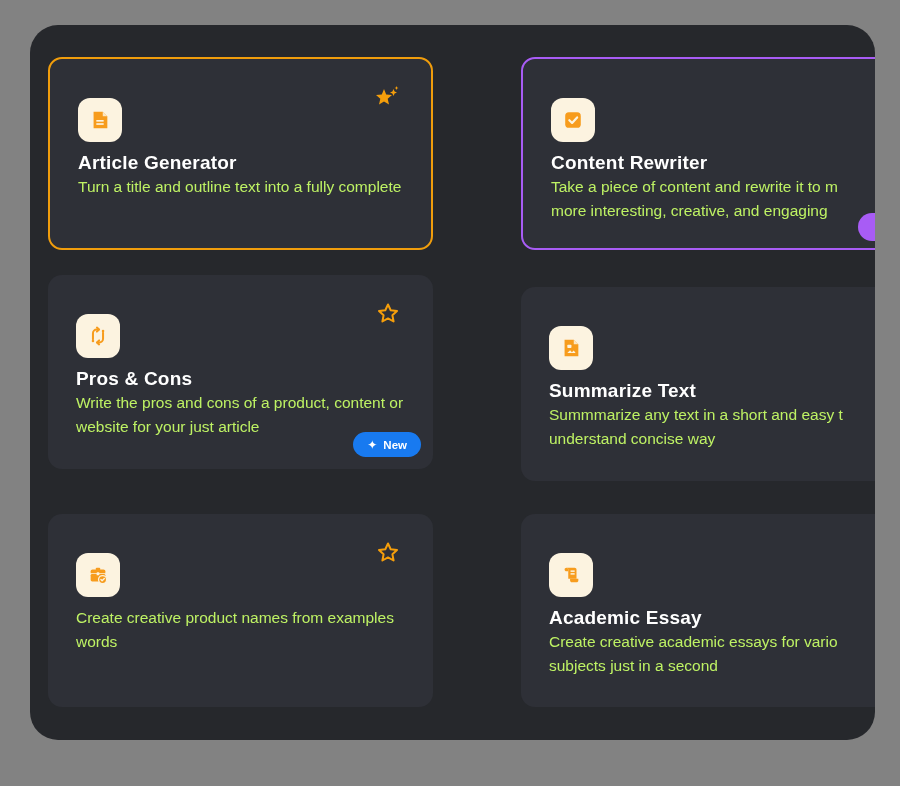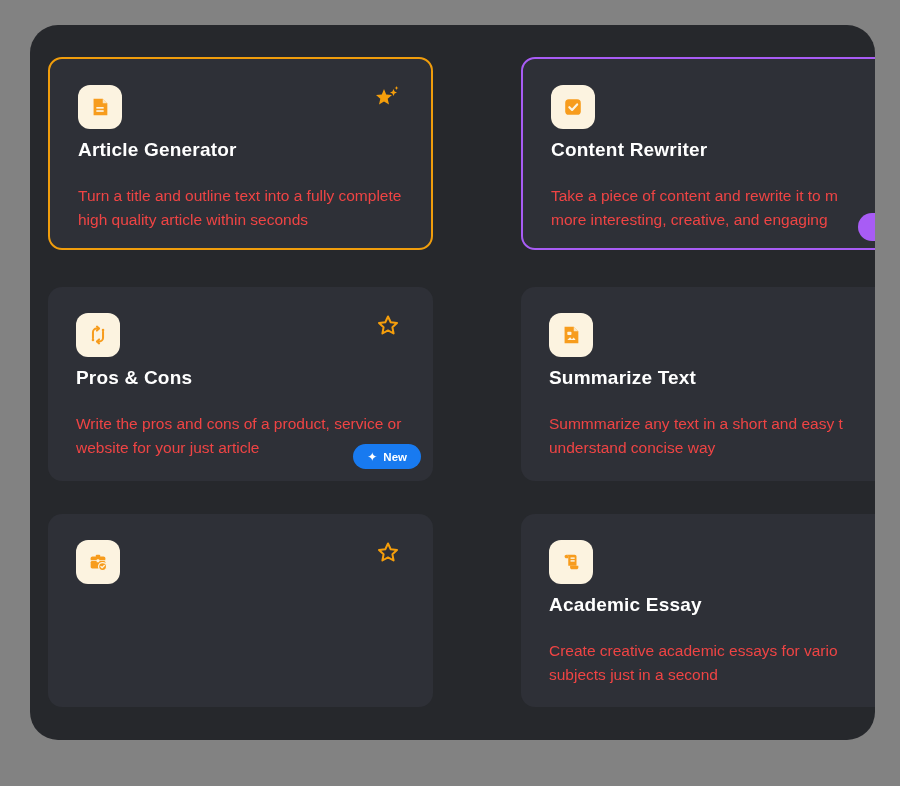--- a/index.html
+++ b/index.html
@@ -17,29 +17,29 @@
     background: #26282c;
     border-radius: 28px;
     overflow: hidden;
   }
   .card {
     position: absolute;
     width: 385px;
     height: 193px;
     background: #2e3037;
     border-radius: 14px;
-    padding: 26px 28px;
+    padding: 39px 28px;
     cursor: pointer;
   }
   .card.accent-orange { border: 2px solid #f09d0c; }
   .card.accent-purple { border: 2px solid #a85cf5; }
 
   .card-1 { left: 18px;  top: 32px;  }
   .card-2 { left: 491px; top: 32px;  }
-  .card-3 { left: 18px;  top: 262px; height: 194px; }
+  .card-3 { left: 18px;  top: 250px; height: 194px; }
   .card-4 { left: 491px; top: 262px; height: 194px; }
   .card-5 { left: 18px;  top: 489px; }
   .card-6 { left: 491px; top: 489px; }
 
   .icon-box {
     width: 44px; height: 44px;
     background: #fcf3e0;
     border-radius: 12px;
     display: flex;
     align-items: center;
@@ -49,22 +49,22 @@
   .icon-box svg { display: block; }
 
   .card-title {
     color: #ffffff;
     font-size: 19px;
     font-weight: bold;
     line-height: 24px;
     letter-spacing: 0.2px;
   }
   .card-desc {
-    margin-top: 22px;
-    color: #ef4444;
+    margin-top: 0;
+    color: #bef264;
     font-size: 15.5px;
     line-height: 24px;
   }
   .desc-line { white-space: nowrap; }
 
   .fav-star {
     position: absolute;
     top: 26px; right: 30px;
     width: 28px; height: 28px;
   }
@@ -110,21 +110,20 @@
     <div class="fav-star">
       <svg width="28" height="28" viewBox="0 0 28 28">
         <path d="M11 4 L13.2 9.5 L19 10 L14.7 13.8 L16 19.5 L11 16.5 L6 19.5 L7.3 13.8 L3 10 L8.8 9.5 Z" fill="#f59e0b"></path>
         <path d="M20.5 4 L21.6 6.4 L24 7.5 L21.6 8.6 L20.5 11 L19.4 8.6 L17 7.5 L19.4 6.4 Z" fill="#f59e0b"></path>
         <path d="M23.5 1 L24.1 2.4 L25.5 3 L24.1 3.6 L23.5 5 L22.9 3.6 L21.5 3 L22.9 2.4 Z" fill="#f59e0b"></path>
       </svg>
     </div>
     <div class="card-title">Article Generator</div>
     <div class="card-desc">
       <div class="desc-line">Turn a title and outline text into a fully complete</div>
-      <div class="desc-line">high quality article within seconds</div>
     </div>
   </div>
 
   <div class="card card-2 accent-purple">
     <div class="icon-box">
       <svg width="22" height="22" viewBox="0 0 24 24">
         <rect x="3.5" y="3.5" width="17" height="17" rx="4" fill="#f79c1d"></rect>
         <path d="M8 12.2 L11 15.2 L16.5 9.2" stroke="#fcf3e0" stroke-width="2.4" fill="none" stroke-linecap="round" stroke-linejoin="round"></path>
       </svg>
     </div>
@@ -147,21 +146,21 @@
         <path d="M13.2 16.8 L10.8 19 L13.2 21.2"></path>
       </svg>
     </div>
     <div class="fav-star">
       <svg width="26" height="26" viewBox="0 0 26 26">
         <path d="M13 3.5 L15.7 9.2 L22 10 L17.4 14.3 L18.6 20.5 L13 17.4 L7.4 20.5 L8.6 14.3 L4 10 L10.3 9.2 Z" fill="none" stroke="#f59e0b" stroke-width="2" stroke-linejoin="round"></path>
       </svg>
     </div>
     <div class="card-title">Pros &amp; Cons</div>
     <div class="card-desc">
-      <div class="desc-line">Write the pros and cons of a product, service or</div>
+      <div class="desc-line">Write the pros and cons of a product, content or</div>
       <div class="desc-line">website for your just article</div>
     </div>
     <div class="new-badge">
       <span class="spark">✦</span>
       <span>New</span>
     </div>
   </div>
 
   <div class="card card-4">
     <div class="icon-box">
@@ -188,20 +187,24 @@
         <rect x="10.5" y="9" width="3" height="3.4" rx="0.8" fill="#fcf3e0"></rect>
         <circle cx="17" cy="17" r="4.4" fill="#f79c1d" stroke="#fcf3e0" stroke-width="1.4"></circle>
         <path d="M15.2 17 L16.5 18.3 L18.9 15.9" stroke="#fcf3e0" stroke-width="1.5" fill="none" stroke-linecap="round" stroke-linejoin="round"></path>
       </svg>
     </div>
     <div class="fav-star">
       <svg width="26" height="26" viewBox="0 0 26 26">
         <path d="M13 3.5 L15.7 9.2 L22 10 L17.4 14.3 L18.6 20.5 L13 17.4 L7.4 20.5 L8.6 14.3 L4 10 L10.3 9.2 Z" fill="none" stroke="#f59e0b" stroke-width="2" stroke-linejoin="round"></path>
       </svg>
     </div>
+    <div class="card-desc">
+      <div class="desc-line">Create creative product names from examples</div>
+      <div class="desc-line">words</div>
+    </div>
   </div>
 
   <div class="card card-6">
     <div class="icon-box">
       <svg width="22" height="22" viewBox="0 0 24 24" fill="none">
         <path d="M7 4 C5.9 4 5 4.9 5 6 C5 7.1 5.9 8 7 8 H9 V6 C9 4.9 8.1 4 7 4 Z" fill="#f79c1d"></path>
         <path d="M7 4 H16 C17.1 4 18 4.9 18 6 V16 H9 V6 C9 4.9 8.1 4 7 4 Z" fill="#f79c1d"></path>
         <path d="M11 16 H20 V18 C20 19.1 19.1 20 18 20 H13 C11.9 20 11 19.1 11 18 Z" fill="#f79c1d"></path>
         <rect x="11.5" y="7" width="4.5" height="1.6" fill="#fcf3e0"></rect>
         <rect x="11.5" y="10" width="4.5" height="1.6" fill="#fcf3e0"></rect>

